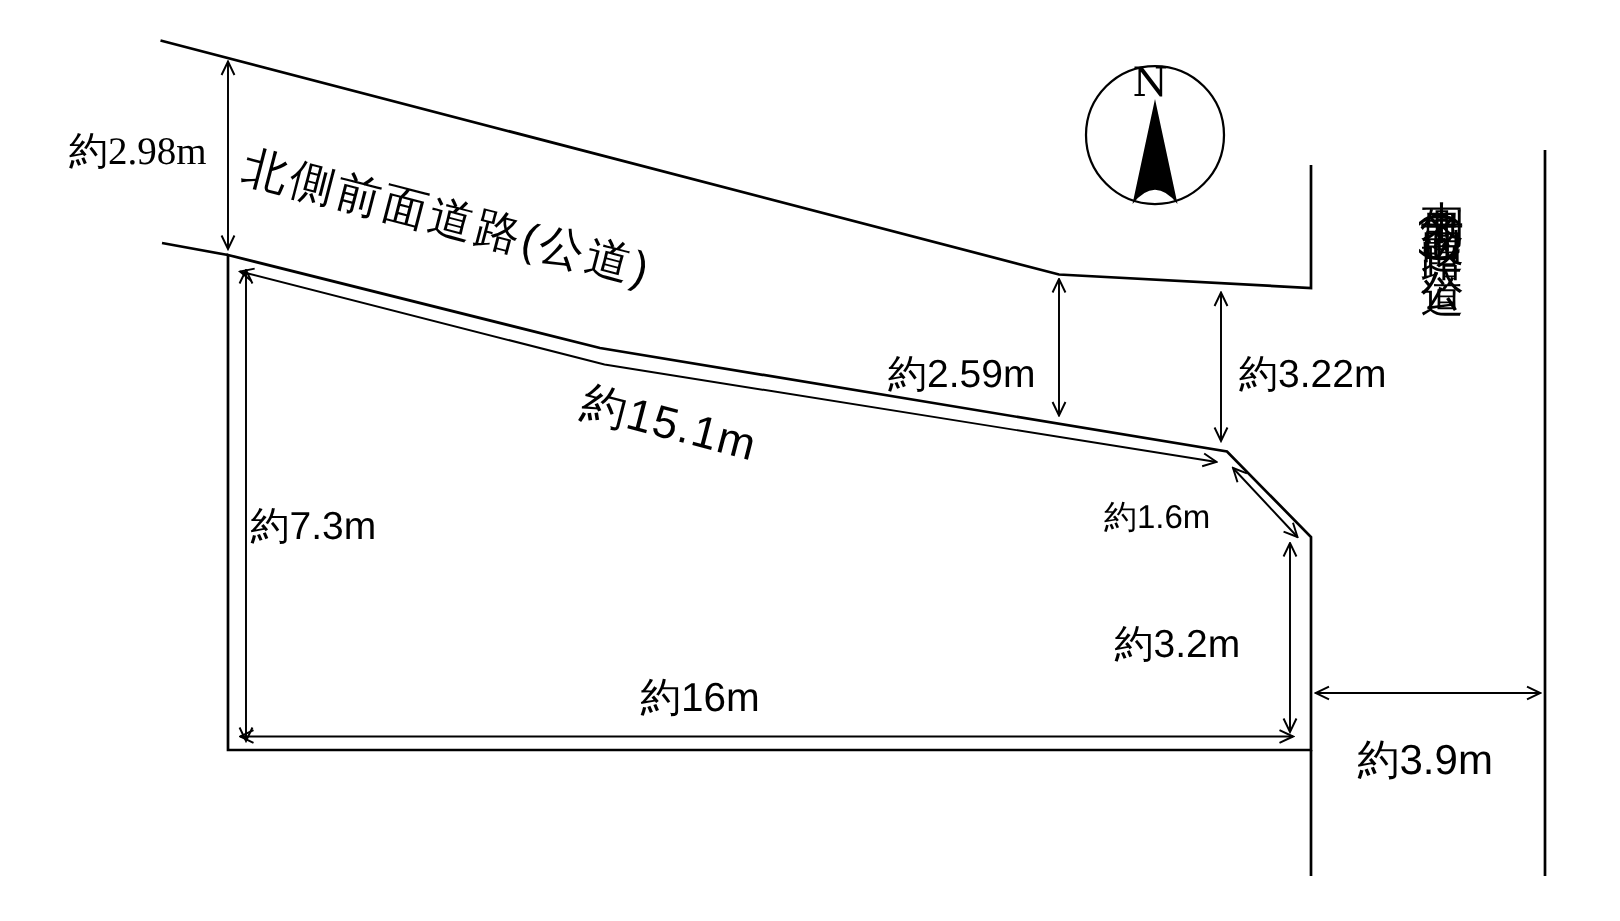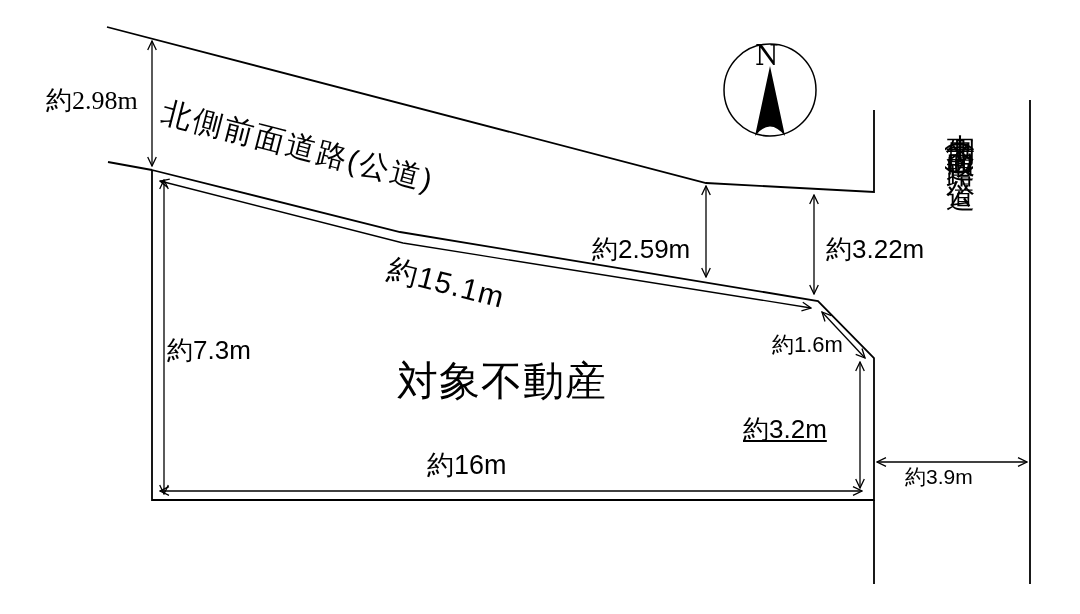--- a/index.html
+++ b/index.html
@@ -13,23 +13,23 @@
   .lbl{
     position:absolute;line-height:1;white-space:nowrap;color:#000000;
     font-family:"Liberation Sans","DejaVu Sans",sans-serif;
   }
   .dim-lbl{font-size:26px;}
   .lbl-298{left:46px;top:88px;font-family:Liberation Serif, serif;}
   .lbl-259{left:592px;top:220px;margin-top:16px;}
   .lbl-322{left:826px;top:236px;text-align:right;}
   .lbl-73{left:167px;top:337px;text-align:right;}
   .lbl-16{left:427px;top:452px;font-size:27px;}
-  .lbl-16c{left:772px;top:334px;font-size:22px;}
-  .lbl-32{left:743px;top:416px;text-decoration:underline;}
-  .lbl-39{left:905px;top:466px;font-size:21px;}
+  .lbl-16c{left:736px;top:334px;font-size:22px;}
+  .lbl-32{left:743px;top:416px;}
+  .lbl-39{left:905px;top:493px;font-size:28px;}
   .lbl-north-road{
     left:166px;top:97px;font-size:30px;letter-spacing:2px;
     transform:rotate(14.5deg);transform-origin:left top;
   }
   .lbl-frontage{
     left:392px;top:254px;font-size:30px;letter-spacing:1px;
     transform:rotate(14.5deg);transform-origin:left top;
   }
   .lbl-property{left:397px;top:361px;font-size:41px;letter-spacing:1px;font-weight:500;}
   .lbl-east-road{
@@ -71,21 +71,20 @@
       <circle cx="770" cy="90" r="46" fill="#ffffff" stroke="#000000" stroke-width="1.5"></circle>
       <path d="M770,66 L785,136 Q770,117 755,136 Z" fill="#000000" stroke="none"></path>
     </g>
   </svg>
 
   <div class="lbl lbl-compass-n">N</div>
 
   <div class="lbl lbl-north-road">北側前面道路(公道)</div>
   <div class="lbl lbl-east-road">東側前面道路(公道)</div>
 
-  <div class="lbl lbl-property">対象不動産</div>
 
   <div class="lbl dim-lbl lbl-298">約2.98m</div>
   <div class="lbl lbl-frontage">約15.1m</div>
   <div class="lbl dim-lbl lbl-259">約2.59m</div>
   <div class="lbl dim-lbl lbl-322">約3.22m</div>
   <div class="lbl dim-lbl lbl-73">約7.3m</div>
   <div class="lbl dim-lbl lbl-16">約16m</div>
   <div class="lbl lbl-16c">約1.6m</div>
   <div class="lbl dim-lbl lbl-32">約3.2m</div>
   <div class="lbl lbl-39">約3.9m</div>

